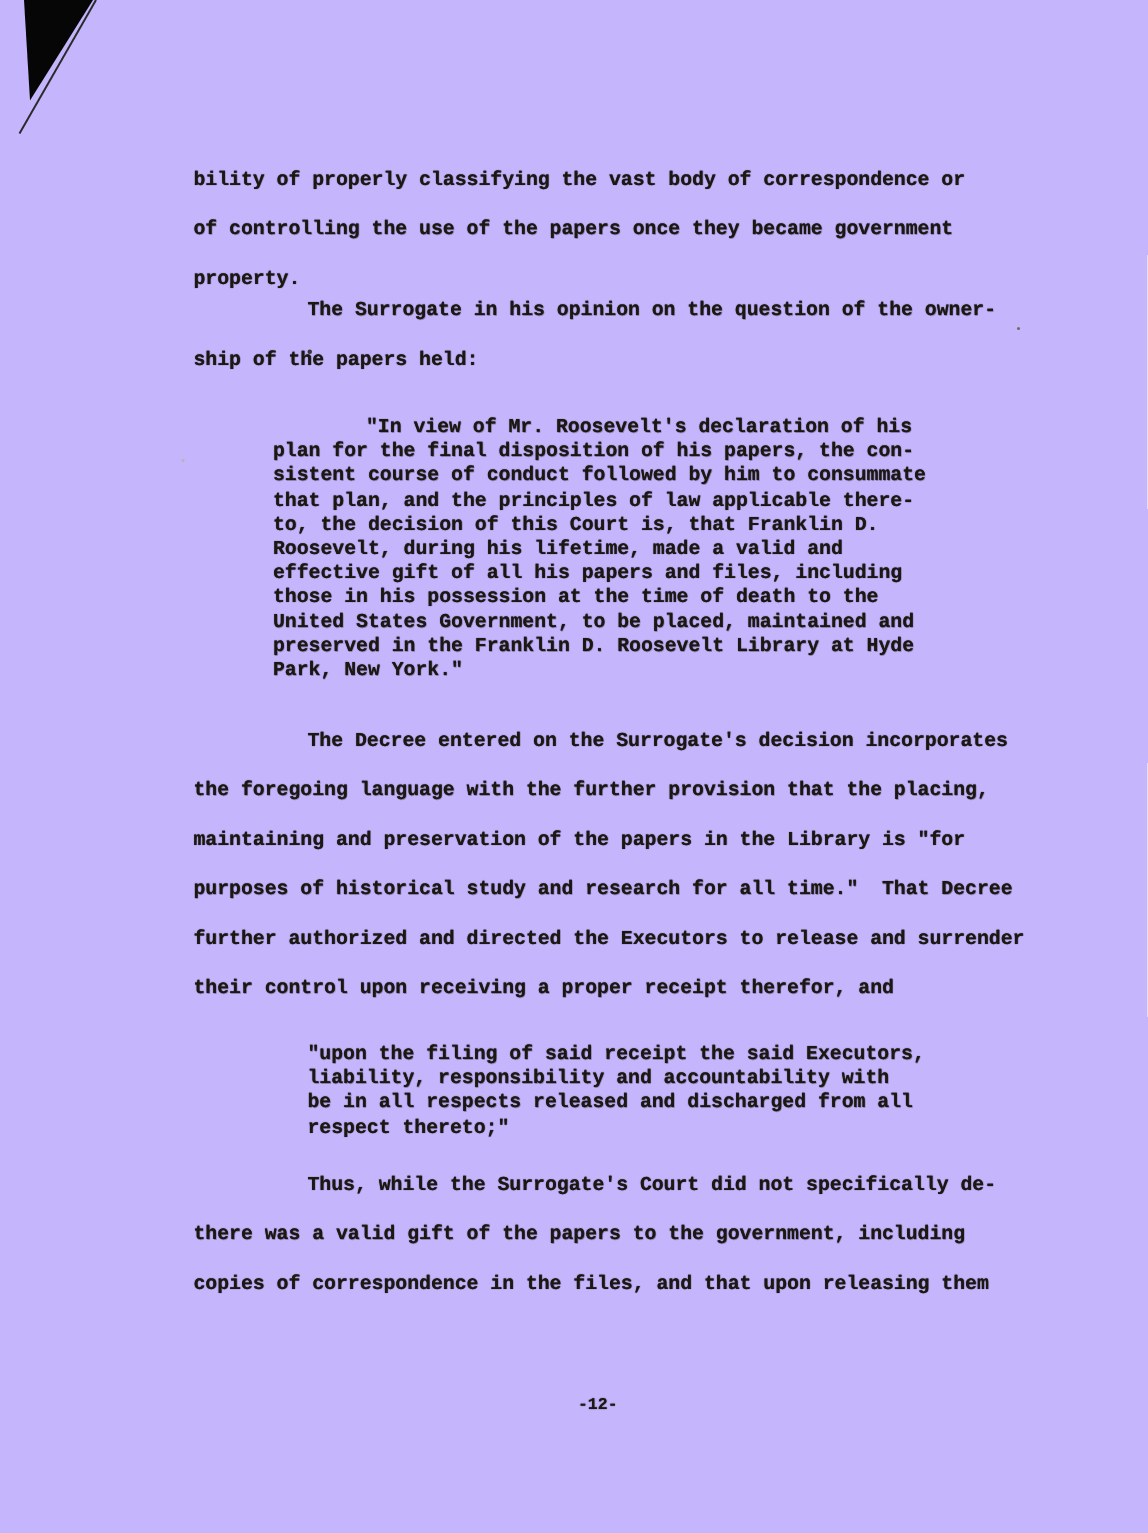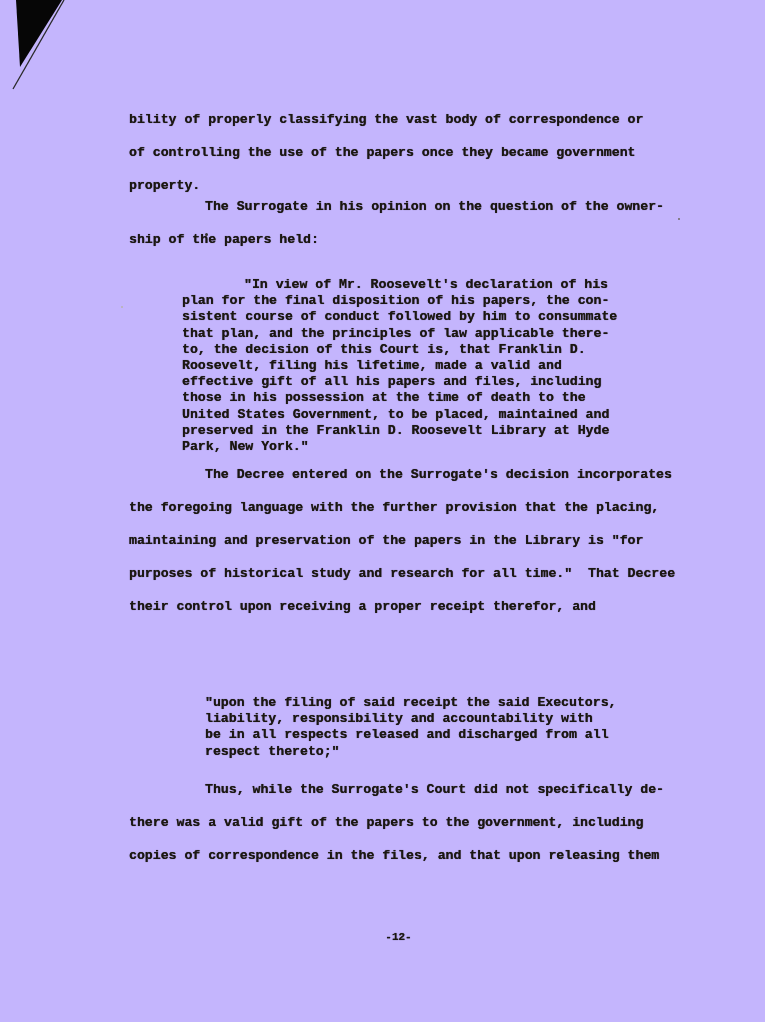--- a/index.html
+++ b/index.html
@@ -88,33 +88,34 @@
     <div class="ln">The Surrogate in his opinion on the question of the owner-</div>
     <div class="ln">ship of the papers held:</div>
   </section>
 
   <section class="block quote-block q1" style="top:277px">
     <div class="ln">"In view of Mr. Roosevelt's declaration of his</div>
     <div class="ln">plan for the final disposition of his papers, the con-</div>
     <div class="ln">sistent course of conduct followed by him to consummate</div>
     <div class="ln">that plan, and the principles of law applicable there-</div>
     <div class="ln">to, the decision of this Court is, that Franklin D.</div>
-    <div class="ln">Roosevelt, filing his lifetime, made a valid and</div>
+    <div class="ln">Roosevelt, during his lifetime, made a valid and</div>
     <div class="ln">effective gift of all his papers and files, including</div>
     <div class="ln">those in his possession at the time of death to the</div>
     <div class="ln">United States Government, to be placed, maintained and</div>
     <div class="ln">preserved in the Franklin D. Roosevelt Library at Hyde</div>
     <div class="ln">Park, New York."</div>
   </section>
 
-  <section class="block body-block indent-first" style="top:458px">
+  <section class="block body-block indent-first" style="top:477px">
     <div class="ln">The Decree entered on the Surrogate's decision incorporates</div>
     <div class="ln">the foregoing language with the further provision that the placing,</div>
     <div class="ln">maintaining and preservation of the papers in the Library is "for</div>
     <div class="ln">purposes of historical study and research for all time."  That Decree</div>
+    <div class="ln">further authorized and directed the Executors to release and surrender</div>
     <div class="ln">their control upon receiving a proper receipt therefor, and</div>
   </section>
 
   <section class="block quote-block q2" style="top:695px">
     <div class="ln">"upon the filing of said receipt the said Executors,</div>
     <div class="ln">liability, responsibility and accountability with</div>
     <div class="ln">be in all respects released and discharged from all</div>
     <div class="ln">respect thereto;"</div>
   </section>
 

